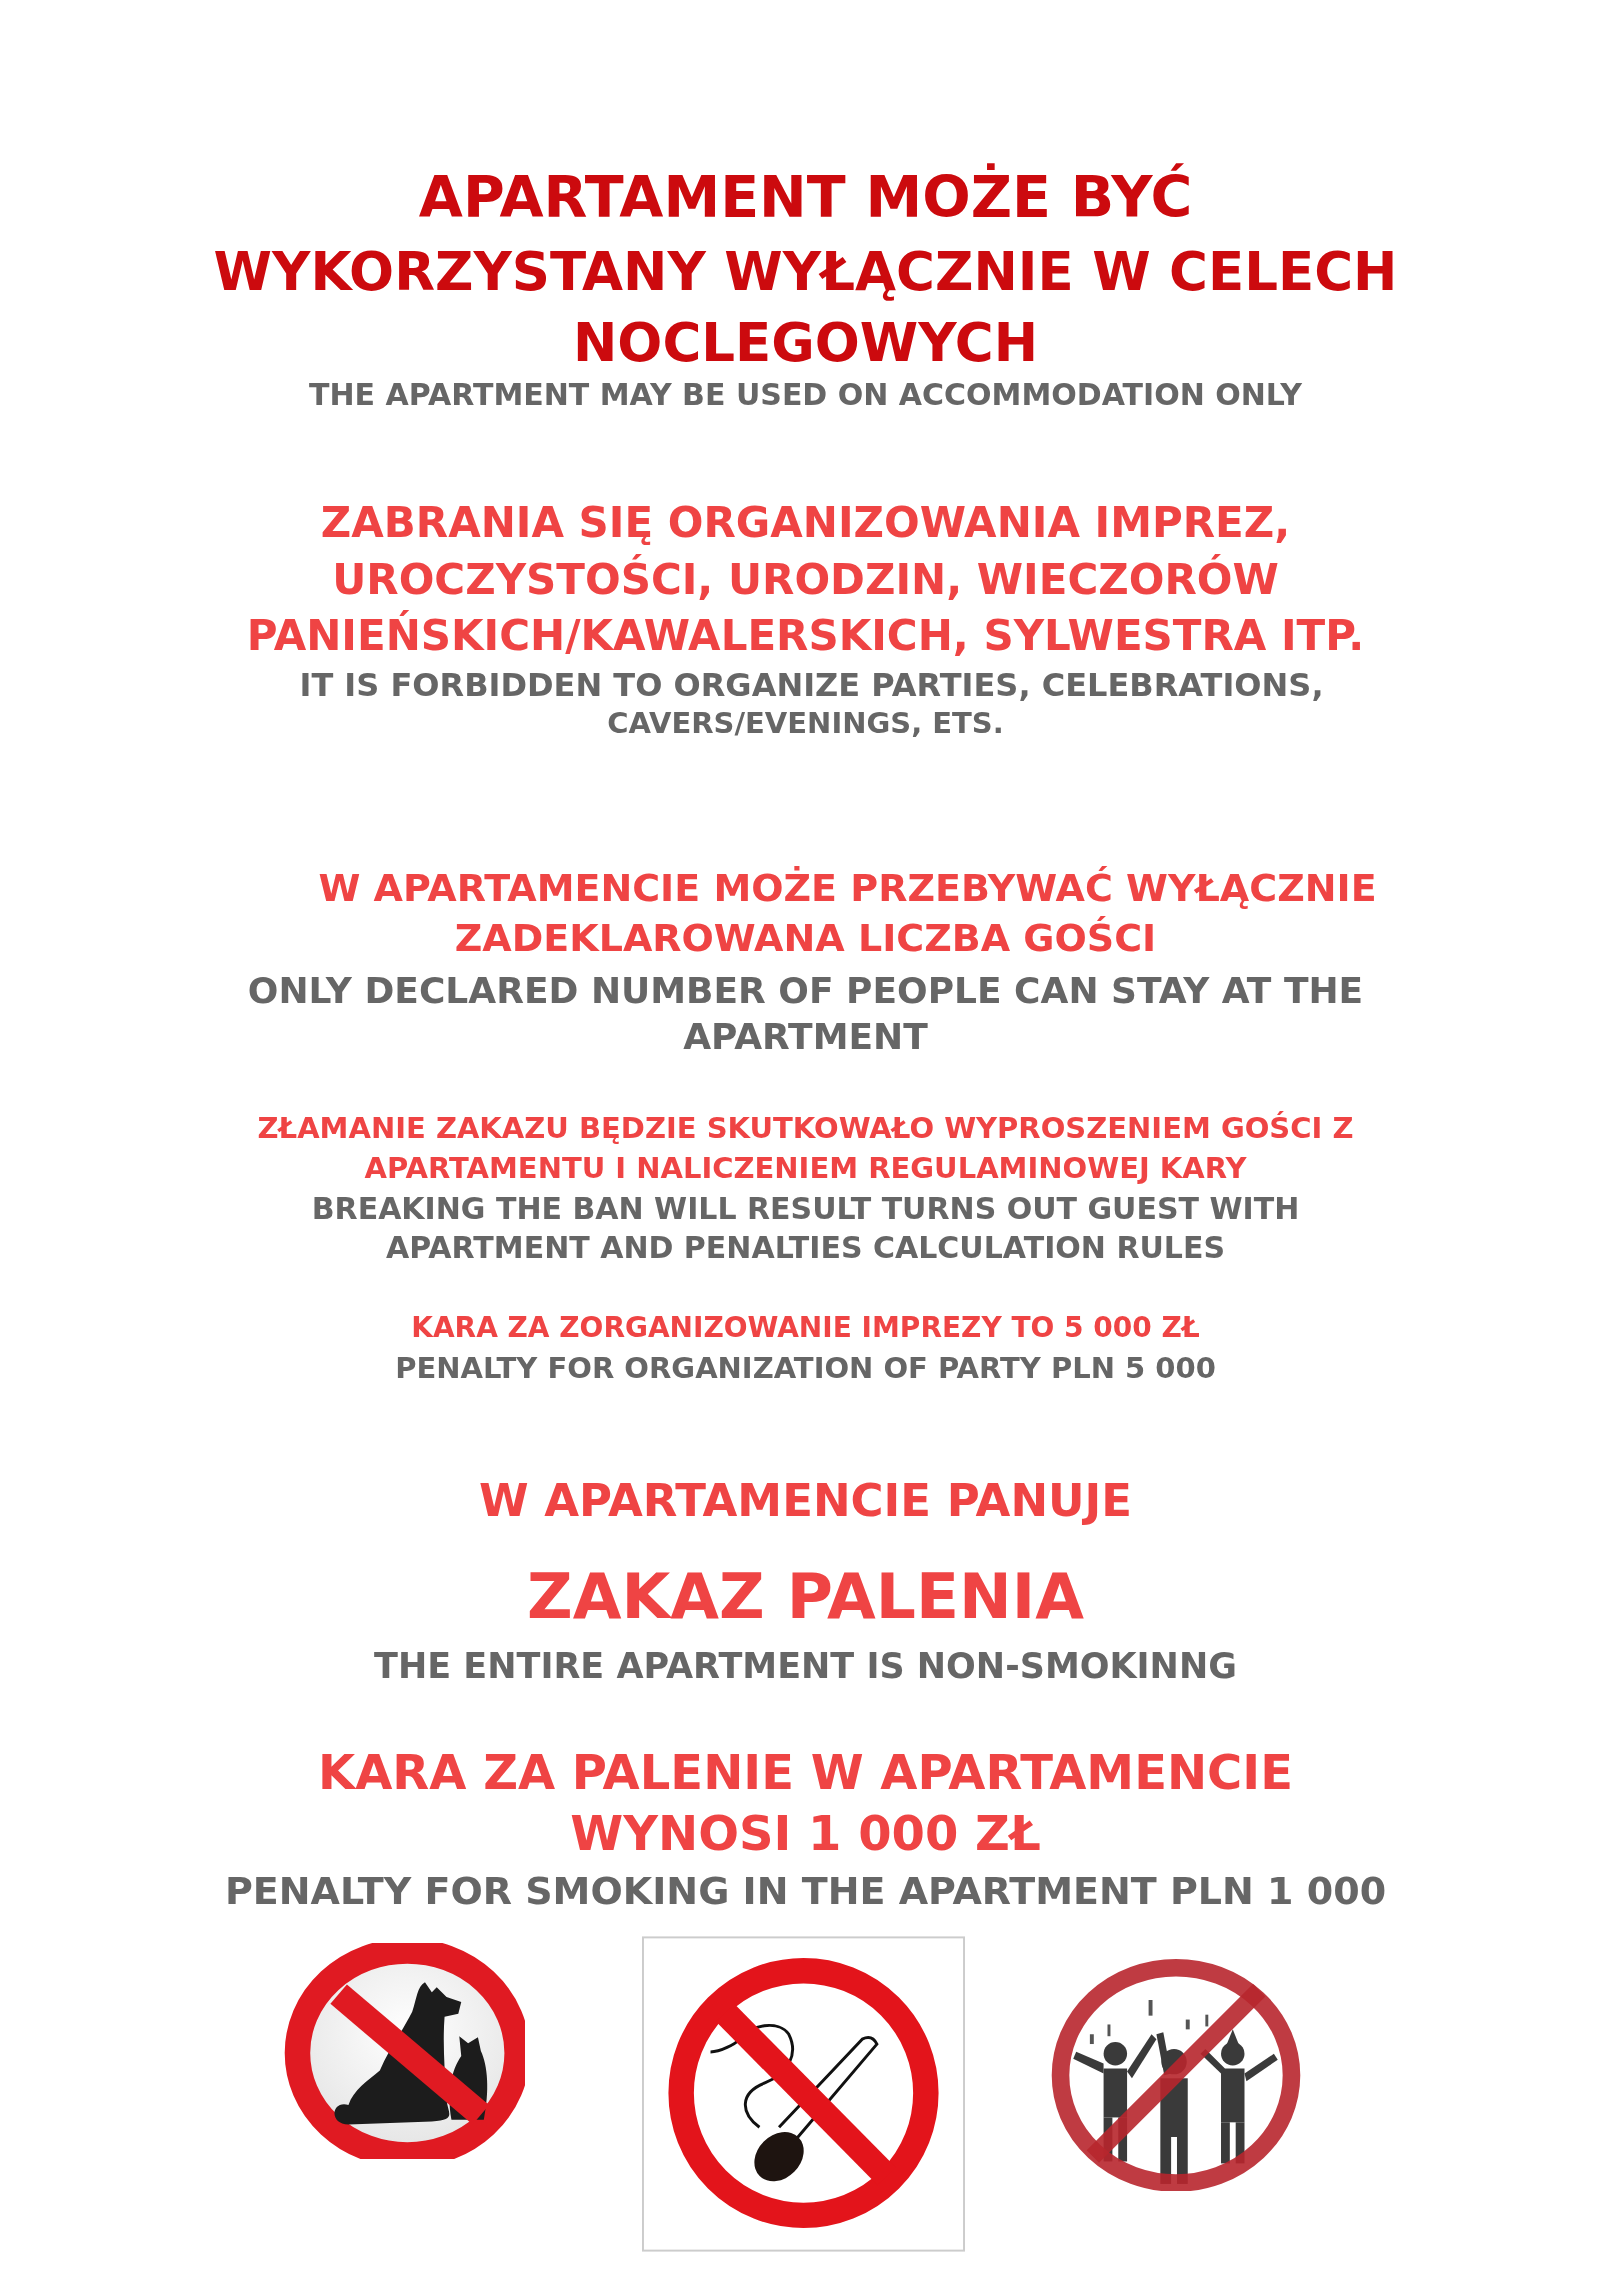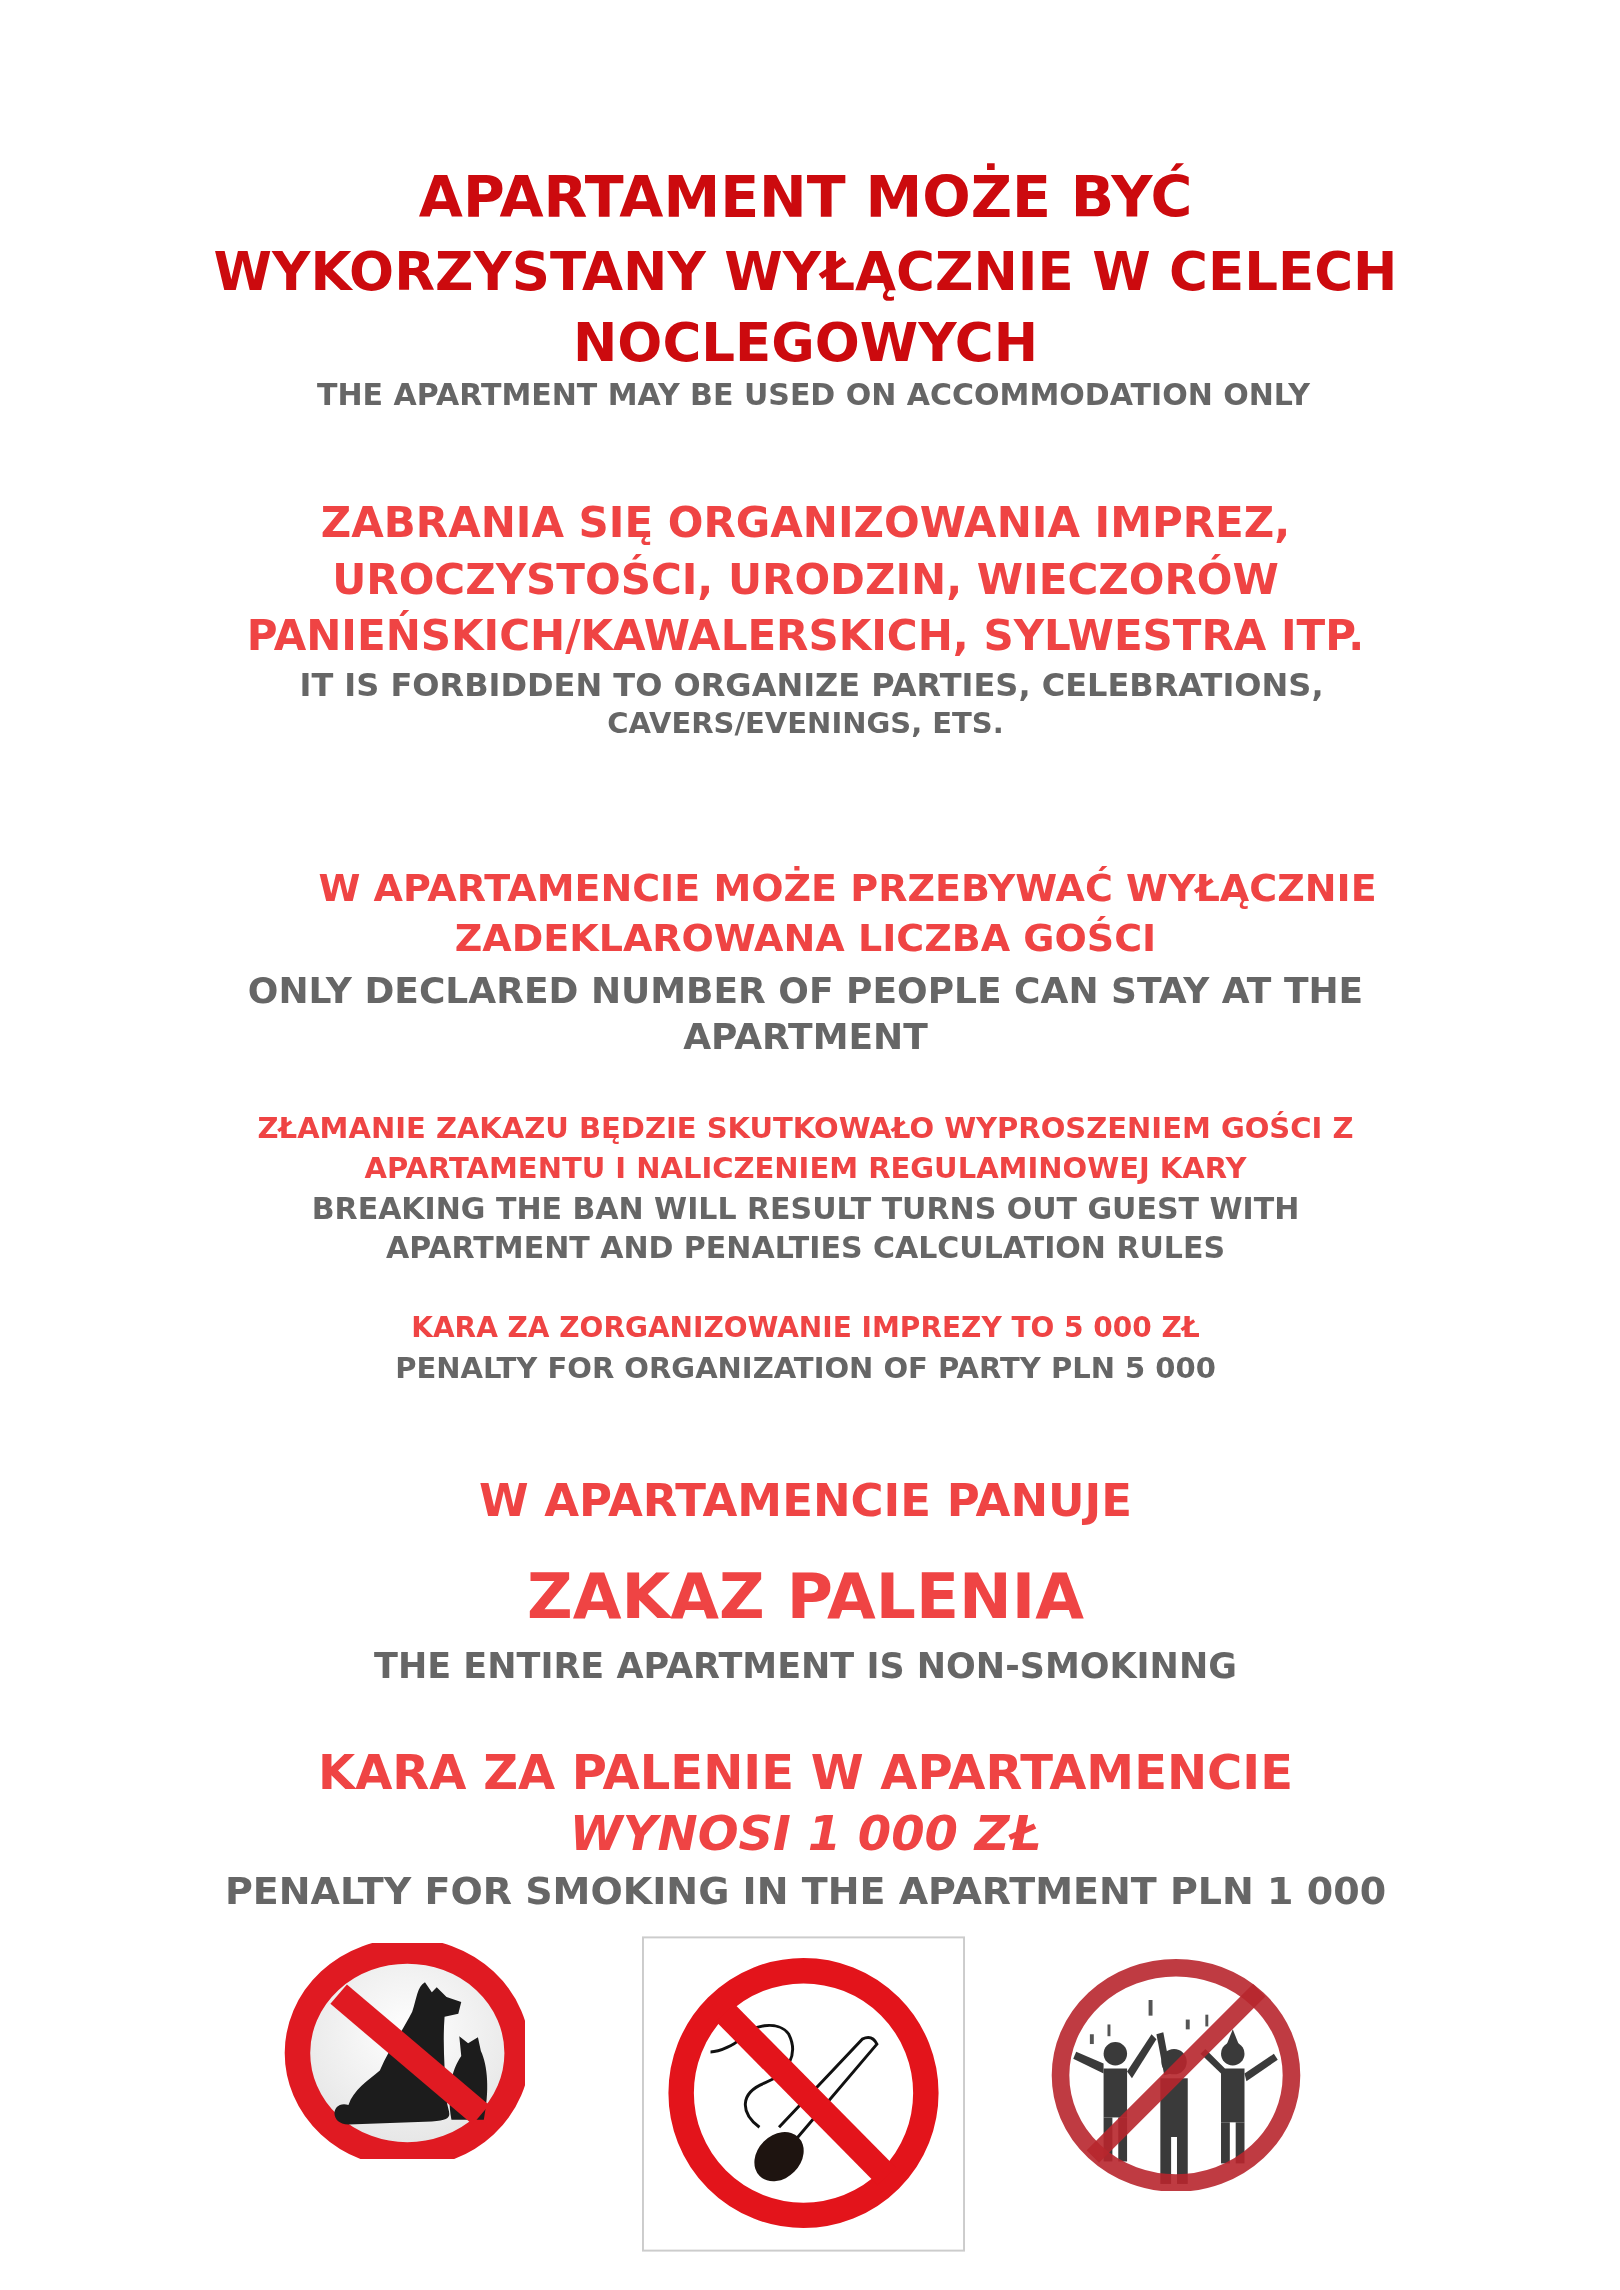--- a/index.html
+++ b/index.html
@@ -12,21 +12,21 @@
   .icon { position: absolute; }
   .icon svg { display: block; width: 100%; height: 100%; }
 </style>
 </head>
 <body>
 
 <div>
   <div class="line red" style="top:169px;font-size:57px;">APARTAMENT MOŻE BYĆ</div>
   <div class="line red" style="top:245px;font-size:53px;">WYKORZYSTANY WYŁĄCZNIE W CELECH</div>
   <div class="line red" style="top:316px;font-size:53px;">NOCLEGOWYCH</div>
-  <div class="line grey" style="top:380px;font-size:30px;padding-left:8px;">THE APARTMENT MAY BE USED ON ACCOMMODATION ONLY</div>
+  <div class="line grey" style="top:380px;font-size:30px;">THE APARTMENT MAY BE USED ON ACCOMMODATION ONLY</div>
 </div>
 
 <div>
   <div class="line black" style="top:502px;font-size:42px;">ZABRANIA SIĘ ORGANIZOWANIA IMPREZ,</div>
   <div class="line black" style="top:559px;font-size:42px;">UROCZYSTOŚCI, URODZIN, WIECZORÓW</div>
   <div class="line black" style="top:615px;font-size:42px;">PANIEŃSKICH/KAWALERSKICH, SYLWESTRA ITP.</div>
   <div class="line grey" style="top:669px;font-size:32px;padding-left:6px;">IT IS FORBIDDEN TO ORGANIZE PARTIES, CELEBRATIONS,</div>
   <div class="line grey" style="top:709px;font-size:29px;">CAVERS/EVENINGS, ETS.</div>
 </div>
 
@@ -50,21 +50,21 @@
 </div>
 
 <div>
   <div class="line black" style="top:1478px;font-size:45px;">W APARTAMENCIE PANUJE</div>
   <div class="line black" style="top:1565px;font-size:63px;">ZAKAZ PALENIA</div>
   <div class="line grey" style="top:1649px;font-size:35px;">THE ENTIRE APARTMENT IS NON-SMOKINNG</div>
 </div>
 
 <div>
   <div class="line black" style="top:1748px;font-size:48px;">KARA ZA PALENIE W APARTAMENCIE</div>
-  <div class="line black" style="top:1809px;font-size:48px;font-style:italic;">WYNOSI 1 000 ZŁ</div>
+  <div class="line black" style="top:1809px;font-size:48px;">WYNOSI 1 000 ZŁ</div>
   <div class="line grey" style="top:1872px;font-size:38px;">PENALTY FOR SMOKING IN THE APARTMENT PLN 1 000</div>
 </div>
 
 <div class="icon" style="left:270px;top:1943px;width:255px;height:216px;">
   <svg viewBox="0 0 260 220">
     <defs>
       <radialGradient id="gl1" cx="50%" cy="40%" r="60%">
         <stop offset="0%" stop-color="#ffffff"></stop>
         <stop offset="100%" stop-color="#e4e4e4"></stop>
       </radialGradient>

